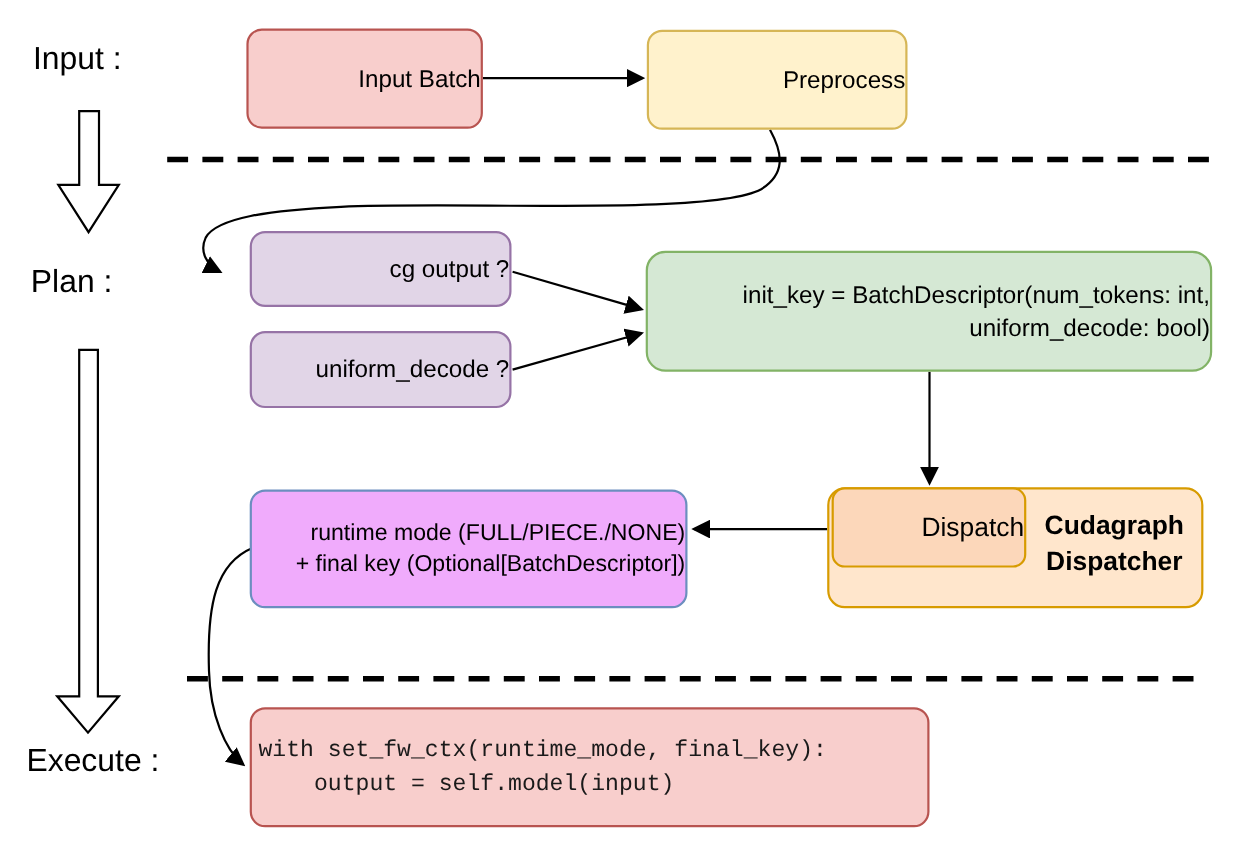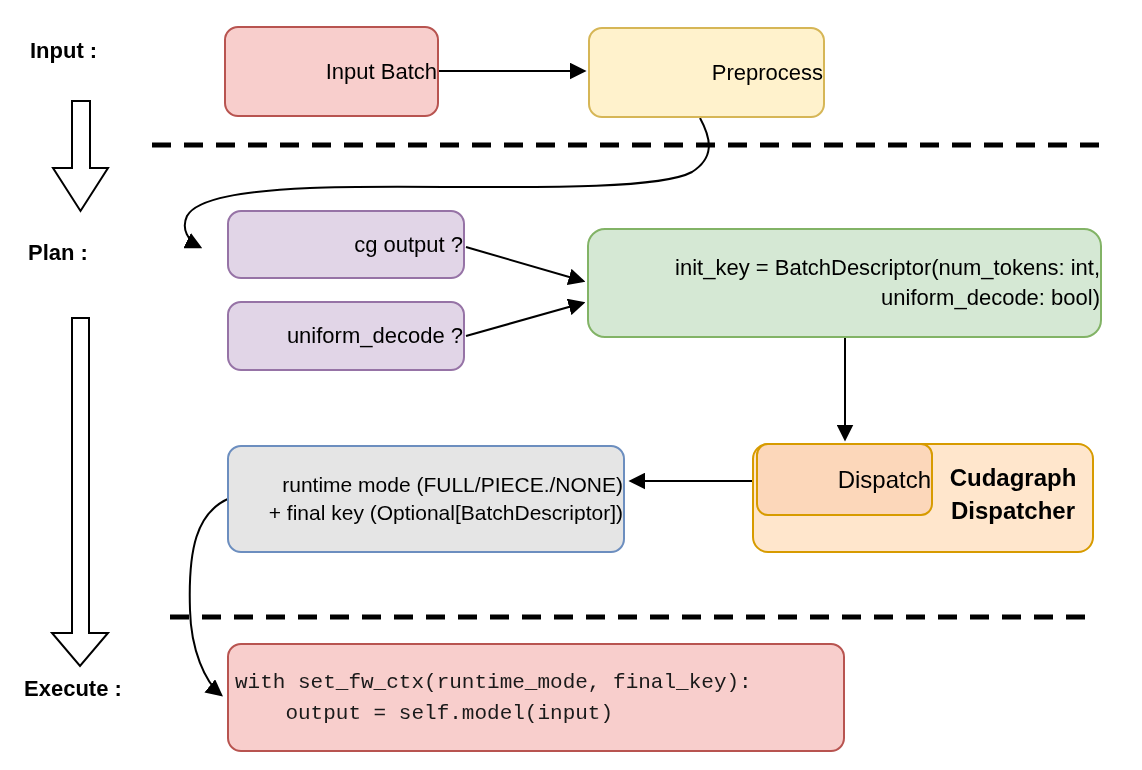--- a/index.html
+++ b/index.html
@@ -13,22 +13,22 @@
   }
   #wires {
     position: absolute;
     left: 0; top: 0;
     width: 1142px; height: 770px;
     z-index: 0;
   }
   .phase-label {
     position: absolute;
     z-index: 2;
-    font-weight: bold;
-    font-size: 22px;
+    font-weight: normal;
+    font-size: 29px;
     color: #000000;
     white-space: nowrap;
   }
   .node {
     position: absolute;
     z-index: 1;
     box-sizing: border-box;
     border: 2px solid #000;
     border-radius: 14px;
     display: flex;
@@ -120,21 +120,21 @@
   </div>
   <div id="cudagraph-text">
     <div class="tline">Cudagraph</div>
     <div class="tline">Dispatcher</div>
   </div>
 
   <div class="node" id="node-dispatch" style="background-color: rgb(252, 215, 186); border-color: rgb(215, 155, 0);">
     <span class="tline">Dispatch</span>
   </div>
 
-  <div class="node" id="node-runtime-mode" style="background-color: #e5e5e5; border-color: rgb(108, 142, 191);">
+  <div class="node" id="node-runtime-mode" style="background-color: #f0abfc; border-color: rgb(108, 142, 191);">
     <span class="tline">runtime mode (FULL/PIECE./NONE)</span>
     <span class="tline">+ final key (Optional[BatchDescriptor])</span>
   </div>
 
   <div class="node" id="node-execute-code" style="background-color: rgb(248, 206, 204); border-color: rgb(184, 84, 80);">
     <span class="tline">with set_fw_ctx(runtime_mode, final_key):</span>
     <span class="tline">    output = self.model(input)</span>
   </div>
 
 </div>

